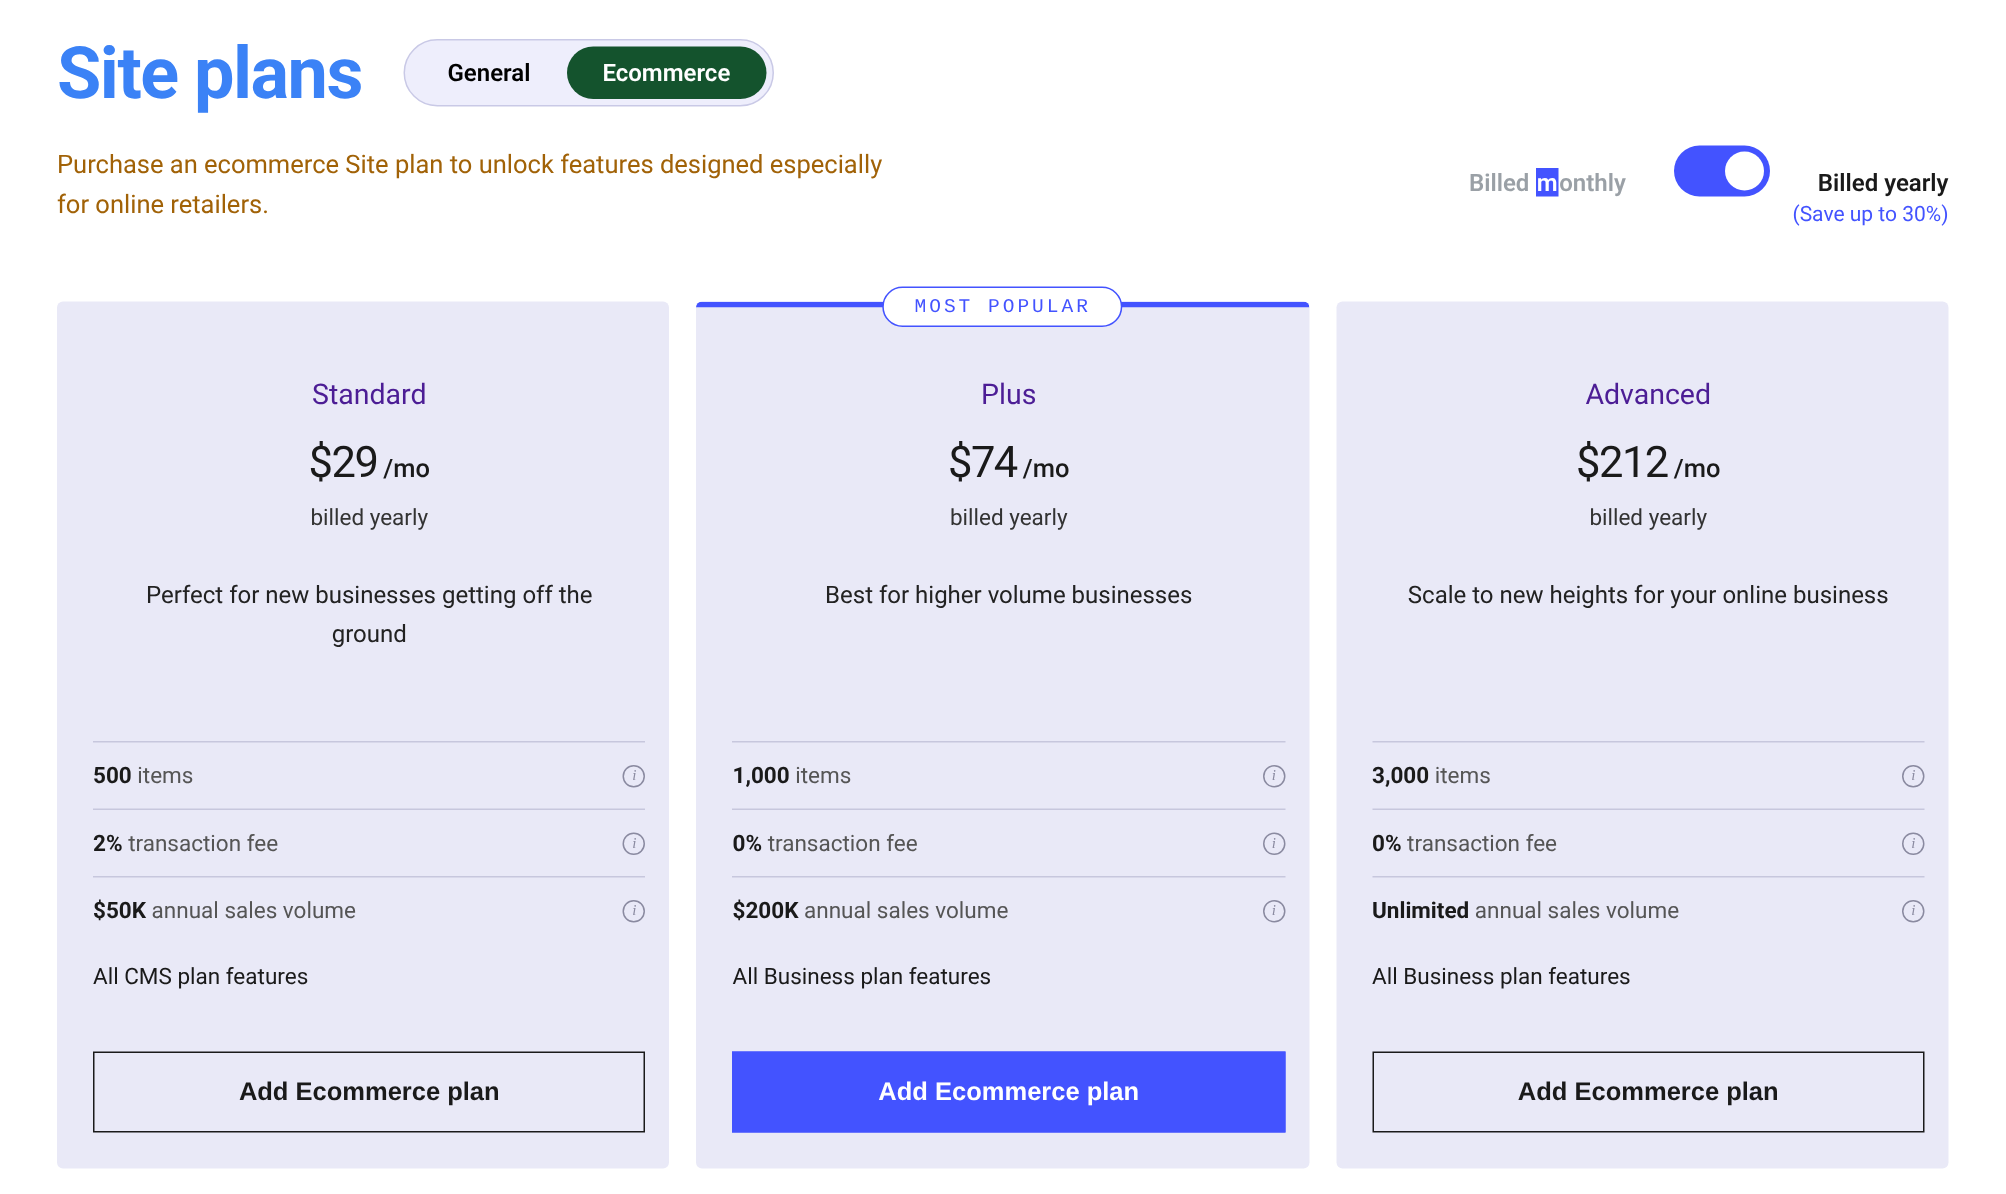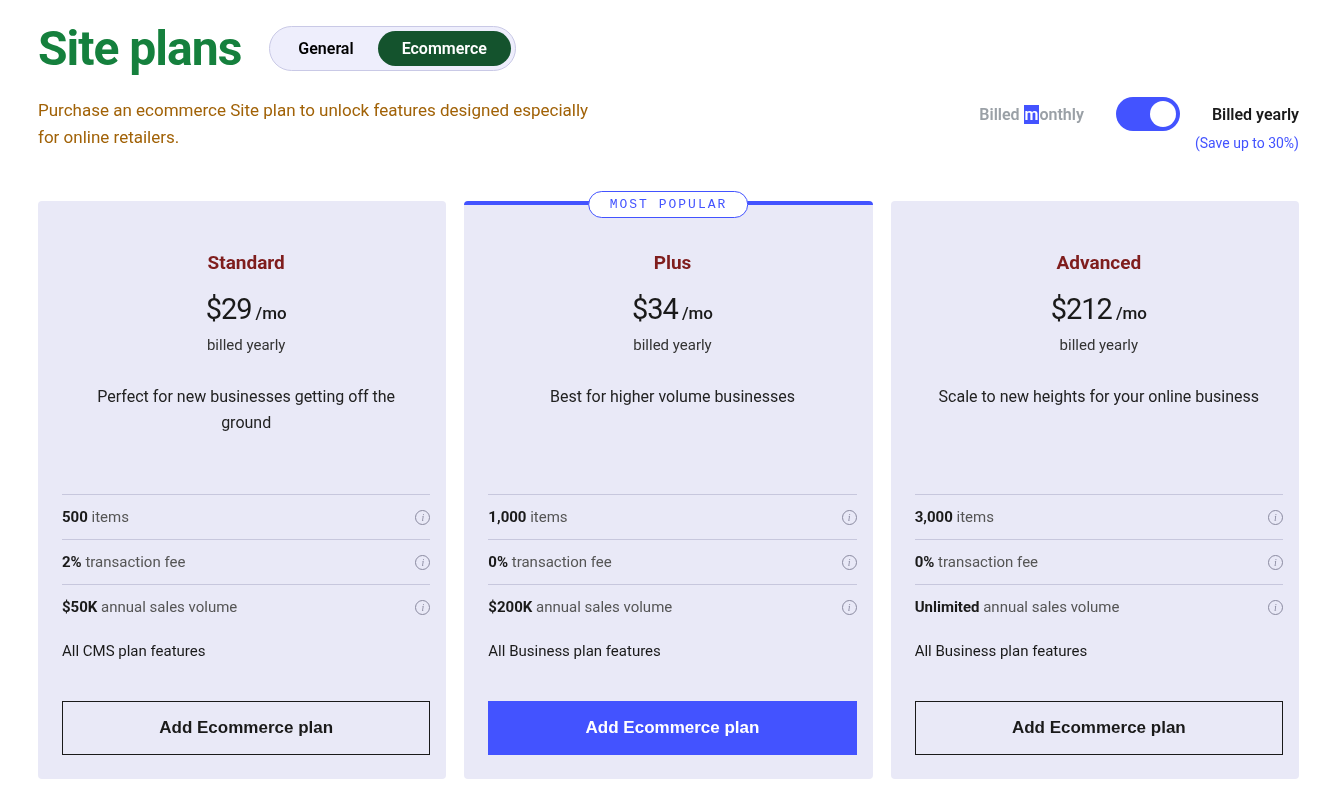--- a/index.html
+++ b/index.html
@@ -16,21 +16,21 @@
     .header-row {
       display: flex;
       align-items: center;
       gap: 28px;
       margin-bottom: 20px;
     }
     .page-title {
       font-size: 48px;
       font-weight: 700;
       letter-spacing: -1px;
-      color: #15803d;
+      color: #3b82f6;
     }
     .tab-group {
       display: flex;
       background: #eeeefc;
       border: 1px solid #c9c9e6;
       border-radius: 999px;
       padding: 4px;
     }
     .tab {
       padding: 8px 24px;
@@ -57,21 +57,21 @@
       color: #a16207;
     }
     .billing-toggle-wrap {
       display: flex;
       flex-direction: column;
       align-items: flex-end;
       gap: 4px;
     }
     .billing-toggle {
       display: flex;
-      align-items: center;
+      align-items: flex-end;
       gap: 32px;
     }
     .billing-label {
       font-size: 16px;
       font-weight: 600;
     }
     .billing-label.inactive {
       color: #9aa0a6;
     }
     .billing-label.active {
@@ -132,23 +132,23 @@
       font-size: 13px;
       letter-spacing: 2px;
       padding: 5px 20px;
       border-radius: 999px;
     }
     .plan-head {
       text-align: center;
       margin-bottom: 30px;
     }
     .plan-name {
-      color: #7f1d1d;
+      color: #4c1d95;
       font-size: 19px;
-      font-weight: 700;
+      font-weight: 400;
       margin-bottom: 18px;
     }
     .price-line {
       display: flex;
       align-items: baseline;
       justify-content: center;
       gap: 4px;
       margin-bottom: 10px;
     }
     .price {
@@ -281,21 +281,21 @@
       </div>
     </div>
     <button class="cta">Add Ecommerce plan</button>
   </div>
 
   <div class="plan-card popular">
     <div class="popular-badge">MOST POPULAR</div>
     <div class="plan-head">
       <div class="plan-name">Plus</div>
       <div class="price-line">
-        <span class="price">$34</span>
+        <span class="price">$74</span>
         <span class="price-unit">/mo</span>
       </div>
       <div class="billing-note">billed yearly</div>
     </div>
     <div class="plan-desc">Best for higher volume businesses</div>
     <div class="features">
       <div class="feature-row">
         <span class="feature-text"><span class="bold">1,000</span><span class="light"> items</span></span>
         <span class="info-icon">i</span>
       </div>

